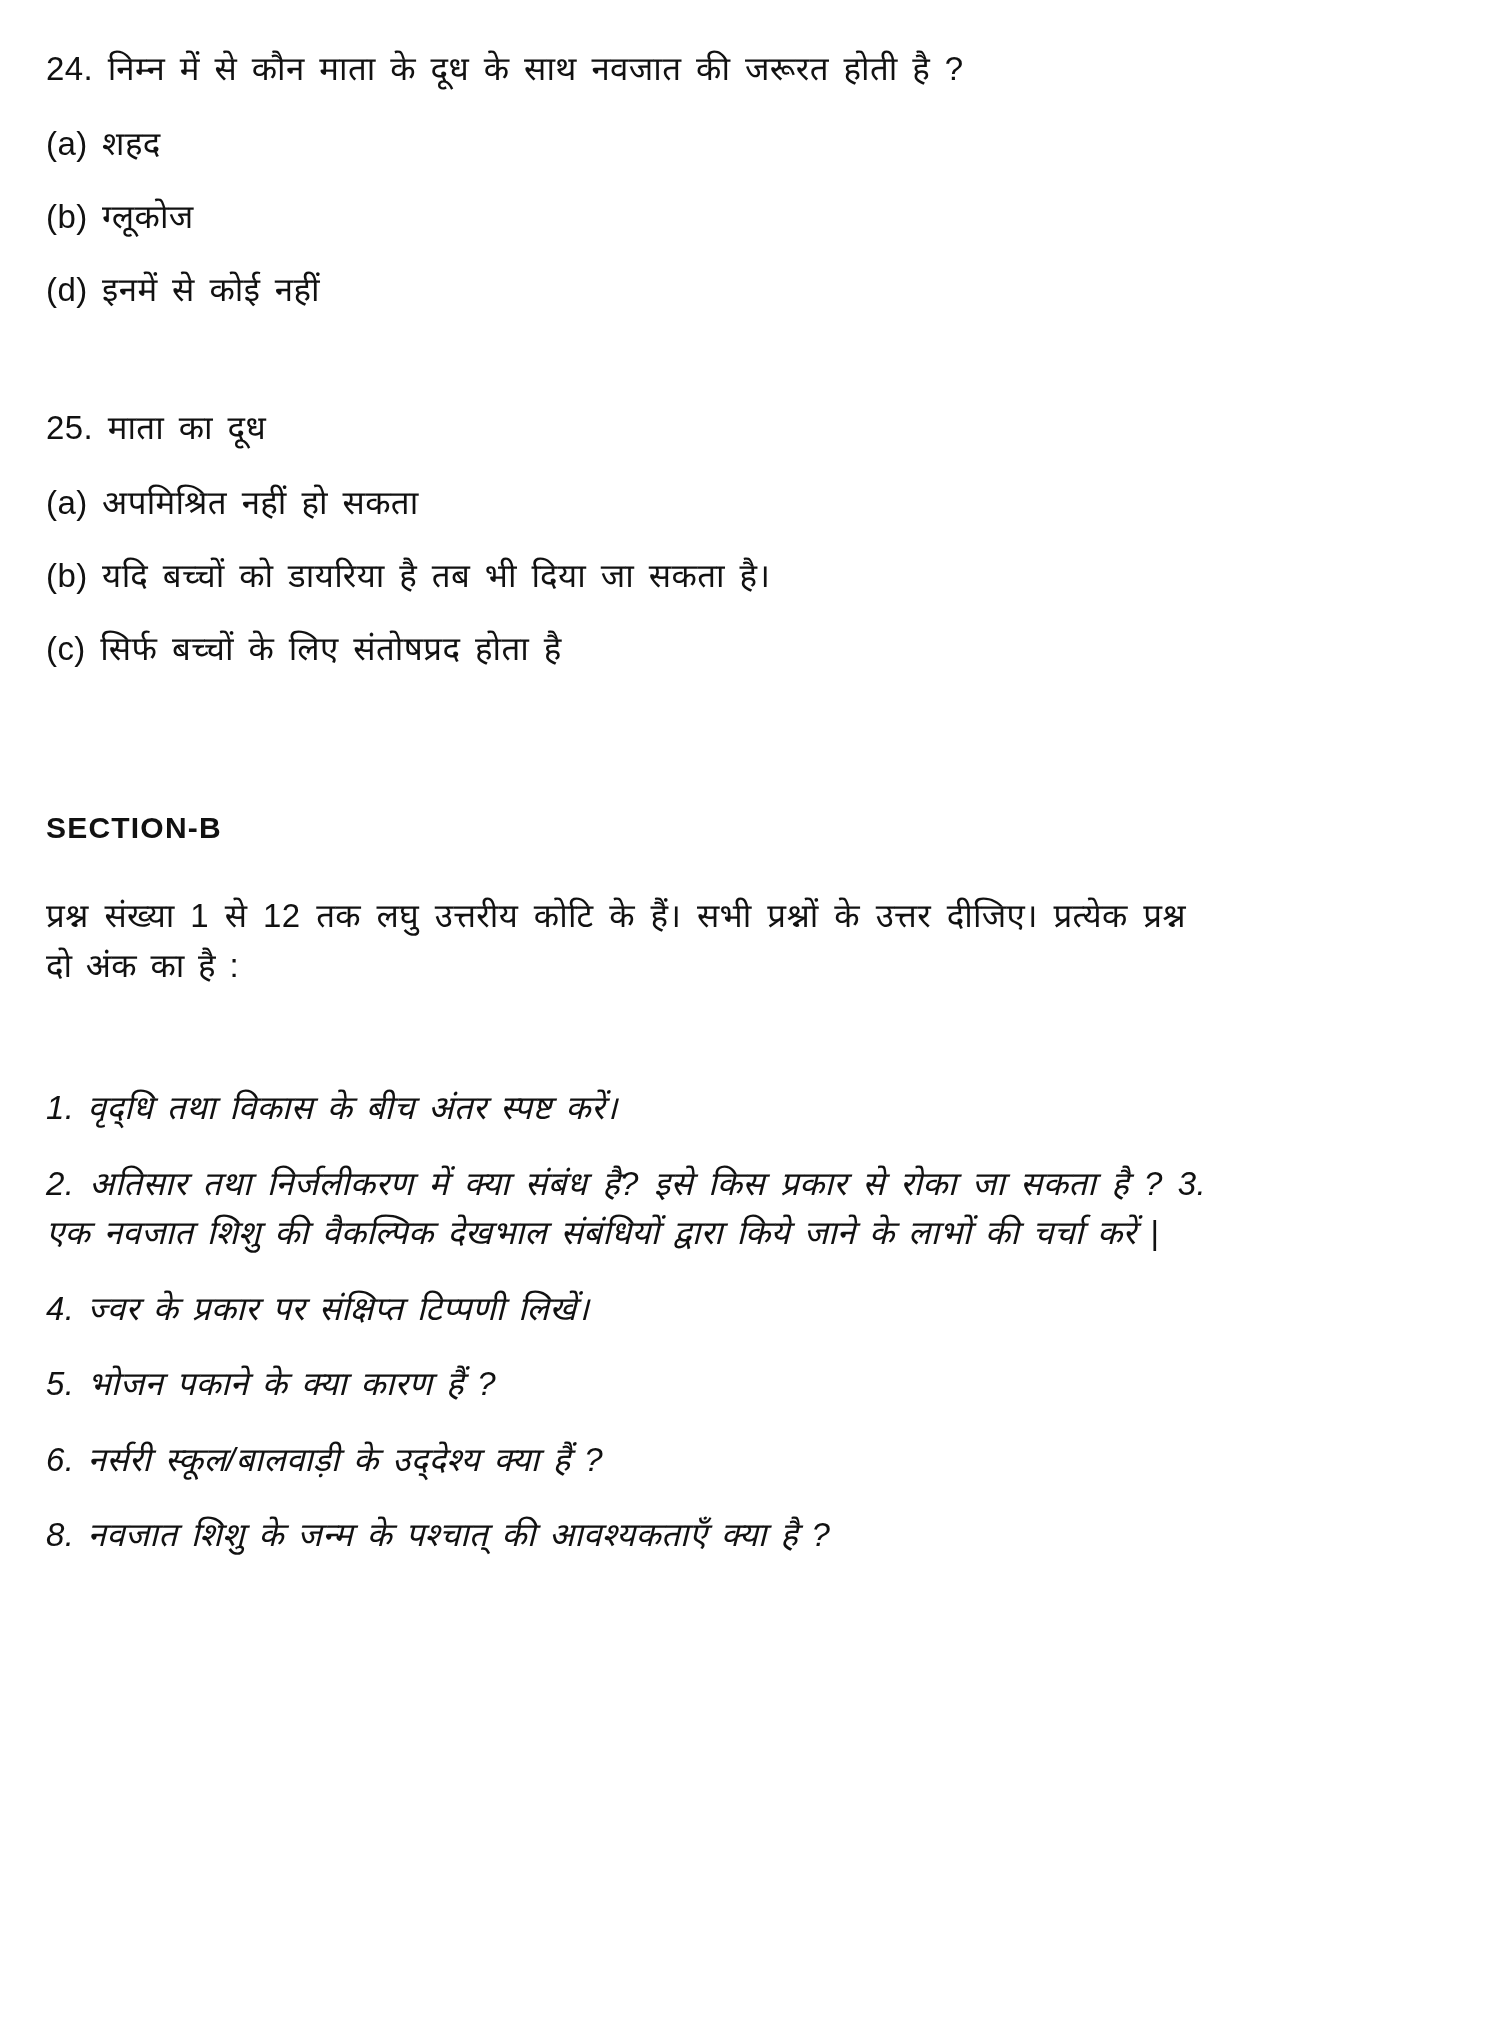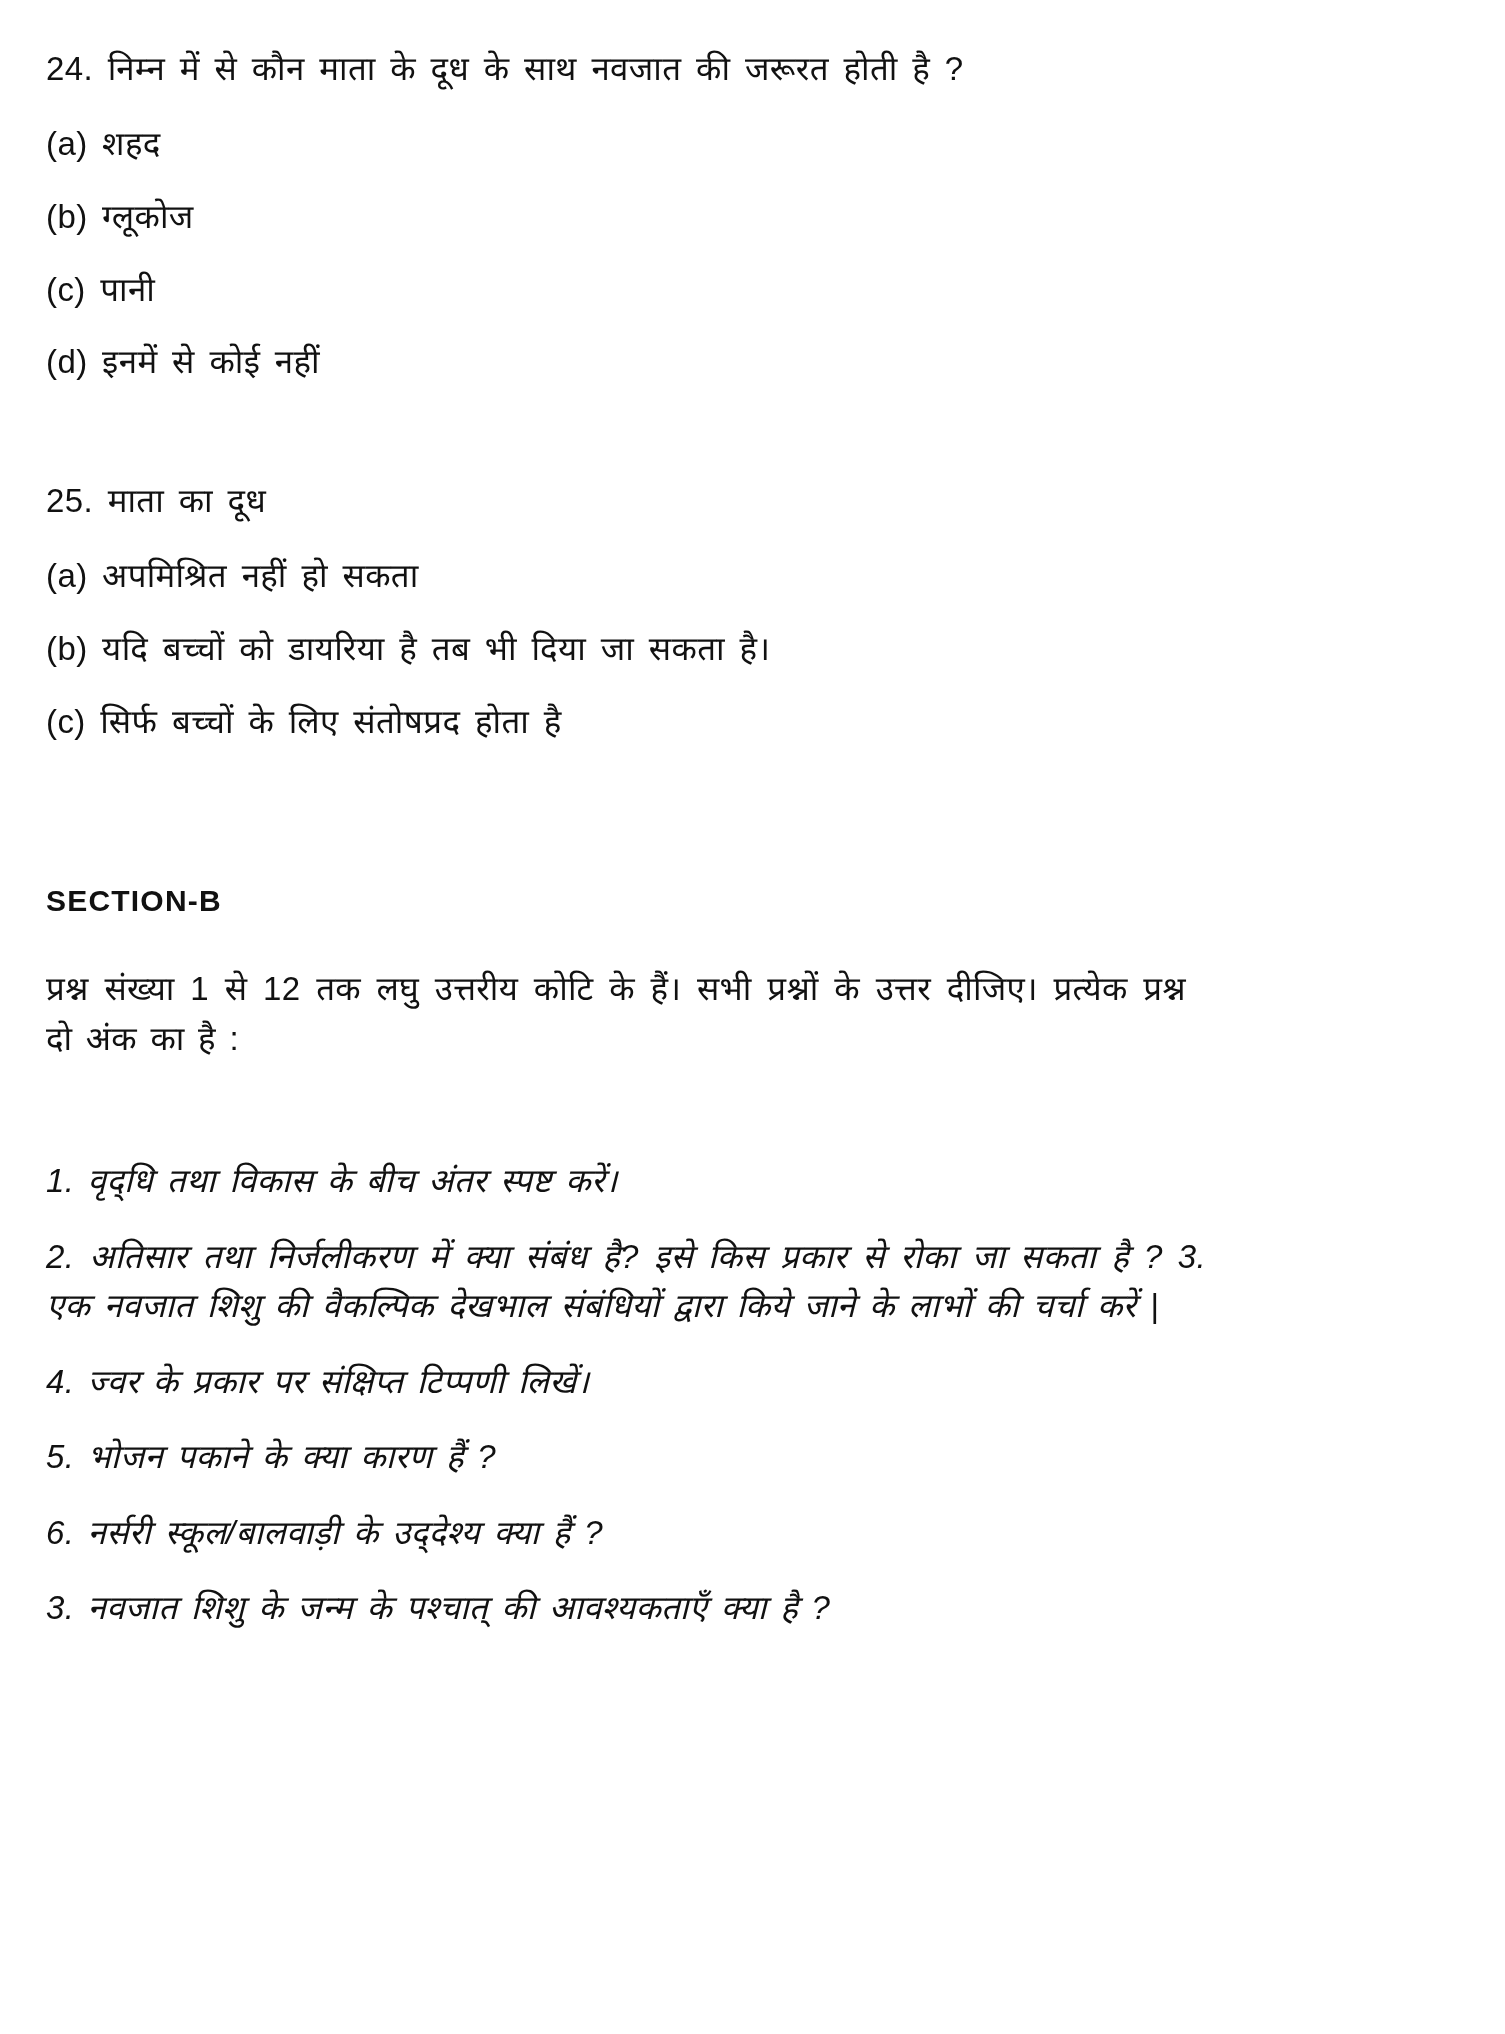--- a/index.html
+++ b/index.html
@@ -85,21 +85,20 @@
 </style>
 </head>
 <body>
 
 <div class="page">
 
   <div class="q-block">
     <p class="q-stem">24. निम्न में से कौन माता के दूध के साथ नवजात की जरूरत होती है ?</p>
     <p class="opt">(a) शहद</p>
     <p class="opt">(b) ग्लूकोज</p>
-    <p class="opt">(c) पानी</p>
     <p class="opt">(d) इनमें से कोई नहीं</p>
   </div>
 
   <div class="gap-xl"></div>
 
   <div class="q-block">
     <p class="q-stem">25. माता का दूध</p>
     <p class="opt">(a) अपमिश्रित नहीं हो सकता</p>
     <p class="opt">(b) यदि बच्चों को डायरिया है तब भी दिया जा सकता है।</p>
     <p class="opt">(c) सिर्फ बच्चों के लिए संतोषप्रद होता है</p>
@@ -115,16 +114,16 @@
   <p class="instructions">प्रश्न संख्या 1 से 12 तक लघु उत्तरीय कोटि के हैं। सभी प्रश्नों के उत्तर दीजिए। प्रत्येक प्रश्न दो अंक का है :</p>
 
   <div class="gap-xl"></div>
 
   <div>
     <p class="sb-item">1. वृद्​धि तथा विकास के बीच अंतर स्पष्ट करें।</p>
     <p class="sb-item wide">2. अतिसार तथा निर्जलीकरण में क्या संबंध है? इसे किस प्रकार से रोका जा सकता है ? 3. एक नवजात शिशु की वैकल्पिक देखभाल संबंधियों द्वारा किये जाने के लाभों की चर्चा करें |</p>
     <p class="sb-item">4. ज्वर के प्रकार पर संक्षिप्त टिप्पणी लिखें।</p>
     <p class="sb-item">5. भोजन पकाने के क्या कारण हैं ?</p>
     <p class="sb-item">6. नर्सरी स्कूल/बालवाड़ी के उद्​देश्य क्या हैं ?</p>
-    <p class="sb-item">3. नवजात शिशु के जन्म के पश्चात् की आवश्यकताएँ क्या है ?</p>
+    <p class="sb-item">8. नवजात शिशु के जन्म के पश्चात् की आवश्यकताएँ क्या है ?</p>
   </div>
 
 </div>
 
 </body></html>

